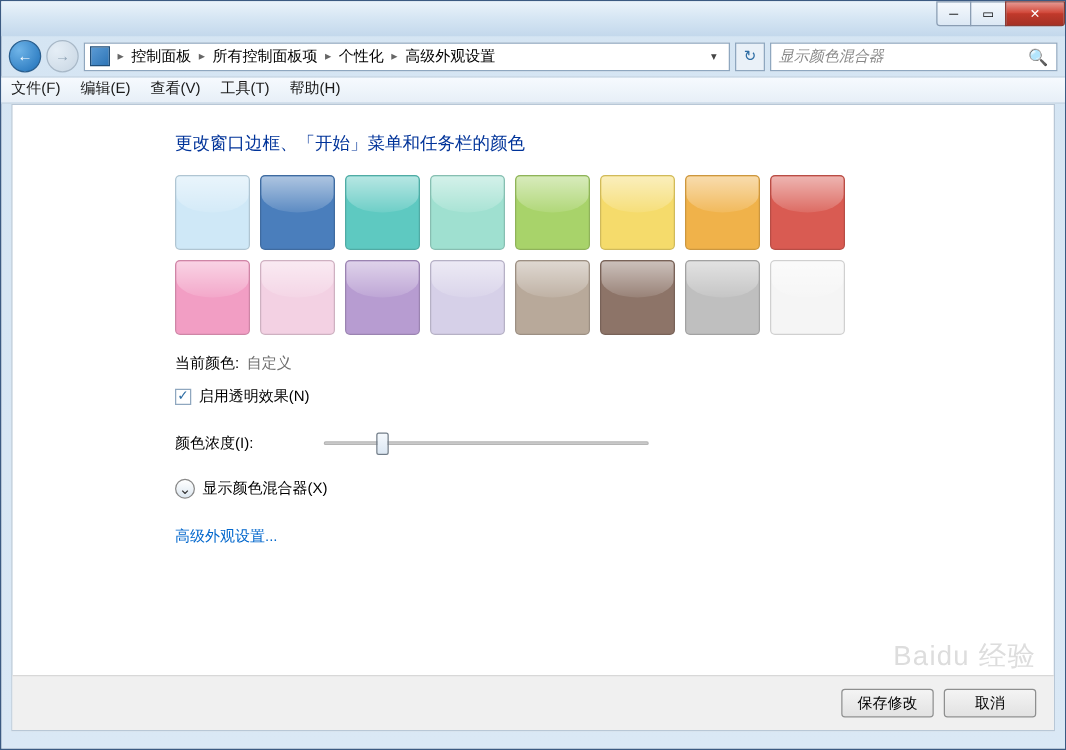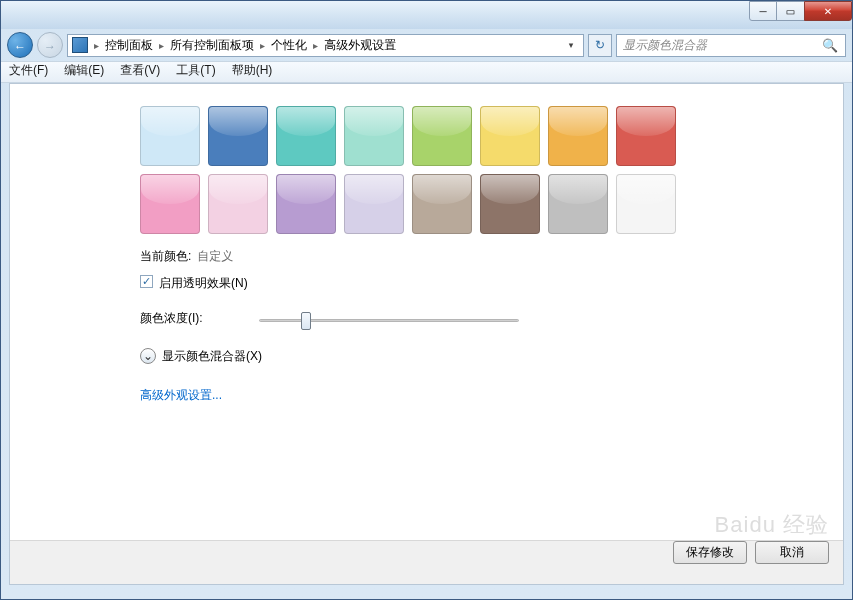--- a/index.html
+++ b/index.html
@@ -21,30 +21,30 @@
 .refresh{width:24px;height:23px;border:1px solid #8fa7bf;background:#eaf1f8;display:flex;align-items:center;justify-content:center;color:#2e6da4;font-size:13px}
 .search{width:230px;height:23px;background:#fff;border:1px solid #8fa7bf;display:flex;align-items:center;padding:0 6px;color:#888;font-style:italic}
 .search-ic{margin-left:auto;color:#2e6da4;font-style:normal;font-size:13px}
 .menubar{height:22px;background:linear-gradient(to bottom,#f6fafe,#e7eff7);border-top:1px solid #c8d6e3;border-bottom:1px solid #c8d6e3;display:flex;padding:0 8px;gap:16px}
 .menuitem{color:#1a1a1a}
 .content{background:#fff;margin:0 8px 8px 8px;height:502px;border:1px solid #b8c7d6;padding:22px 40px 12px 130px;position:relative}
 .page-title{color:#003399;font-size:14px;margin-bottom:16px}
 .swatches{display:flex;flex-wrap:wrap;gap:8px;width:600px;margin-bottom:14px}
 .swatch{width:60px;height:60px;border-radius:4px;border:1px solid rgba(0,0,0,0.15);position:relative;overflow:hidden}
 .swatch::before{content:"";position:absolute;top:0;left:0;right:0;height:50%;background:linear-gradient(to bottom,rgba(255,255,255,0.55),rgba(255,255,255,0.1));border-radius:3px 3px 50% 50%}
-.row{margin:10px 0;display:flex;gap:6px}
+.row{margin:10px 0;display:flex;align-items:center;gap:6px}
 .label{color:#000}
 .grey{color:#6d6d6d}
 .chk{width:13px;height:13px;border:1px solid #8fa7bf;background:#fff;display:inline-flex;align-items:center;justify-content:center;color:#2e6da4;font-size:11px;line-height:1}
 .slider{position:relative;width:260px;height:20px;margin-left:50px}
 .track{position:absolute;top:9px;left:0;right:0;height:3px;background:#d0d0d0;border:1px solid #b5b5b5;border-radius:2px}
 .thumb{position:absolute;top:2px;left:42px;width:10px;height:18px;background:linear-gradient(to bottom,#f5f9fd,#dbe7f3);border:1px solid #707c88;border-radius:2px}
 .expand{width:16px;height:16px;border:1px solid #888;border-radius:50%;background:linear-gradient(to bottom,#fff,#dde7f0);display:inline-flex;align-items:center;justify-content:center;font-size:10px;color:#333}
 .link{color:#0066cc;cursor:pointer}
-.footer{position:absolute;bottom:0;left:0;right:0;height:44px;background:#f0f0f0;border-top:1px solid #d8d8d8;display:flex;justify-content:flex-end;padding:0 14px;gap:8px}
+.footer{position:absolute;bottom:0;left:0;right:0;height:44px;background:#f0f0f0;border-top:1px solid #d8d8d8;display:flex;justify-content:flex-end;align-items:center;padding:0 14px;gap:8px}
 .btn{min-width:74px;height:23px;background:linear-gradient(to bottom,#f4f4f4,#e2e2e2);border:1px solid #8e8f8f;border-radius:3px;padding:0 12px;display:flex;align-items:center;justify-content:center}
 .watermark{position:absolute;right:14px;bottom:44px;color:#ddd;font-size:22px;font-weight:normal;letter-spacing:1px;pointer-events:none}
 </style>
 </head>
 <body>
 
 <div class="window">
   <div class="titlebar">
     <div class="winbtns">
       <div class="winbtn min">─</div>
@@ -83,20 +83,21 @@
 
   <div class="menubar">
     <span class="menuitem">文件(F)</span>
     <span class="menuitem">编辑(E)</span>
     <span class="menuitem">查看(V)</span>
     <span class="menuitem">工具(T)</span>
     <span class="menuitem">帮助(H)</span>
   </div>
 
   <div class="content">
+    <div class="page-title">更改窗口边框、「开始」菜单和任务栏的颜色</div>
 
     <div class="swatches" id="swatch-grid">
         <div class="swatch" style="background: rgb(207, 232, 247);"></div>
         <div class="swatch" style="background: rgb(74, 126, 188);"></div>
         <div class="swatch" style="background: rgb(94, 201, 193);"></div>
         <div class="swatch" style="background: rgb(159, 224, 208);"></div>
         <div class="swatch" style="background: rgb(168, 211, 106);"></div>
         <div class="swatch" style="background: rgb(245, 219, 107);"></div>
         <div class="swatch" style="background: rgb(240, 178, 74);"></div>
         <div class="swatch" style="background: rgb(217, 91, 82);"></div>

